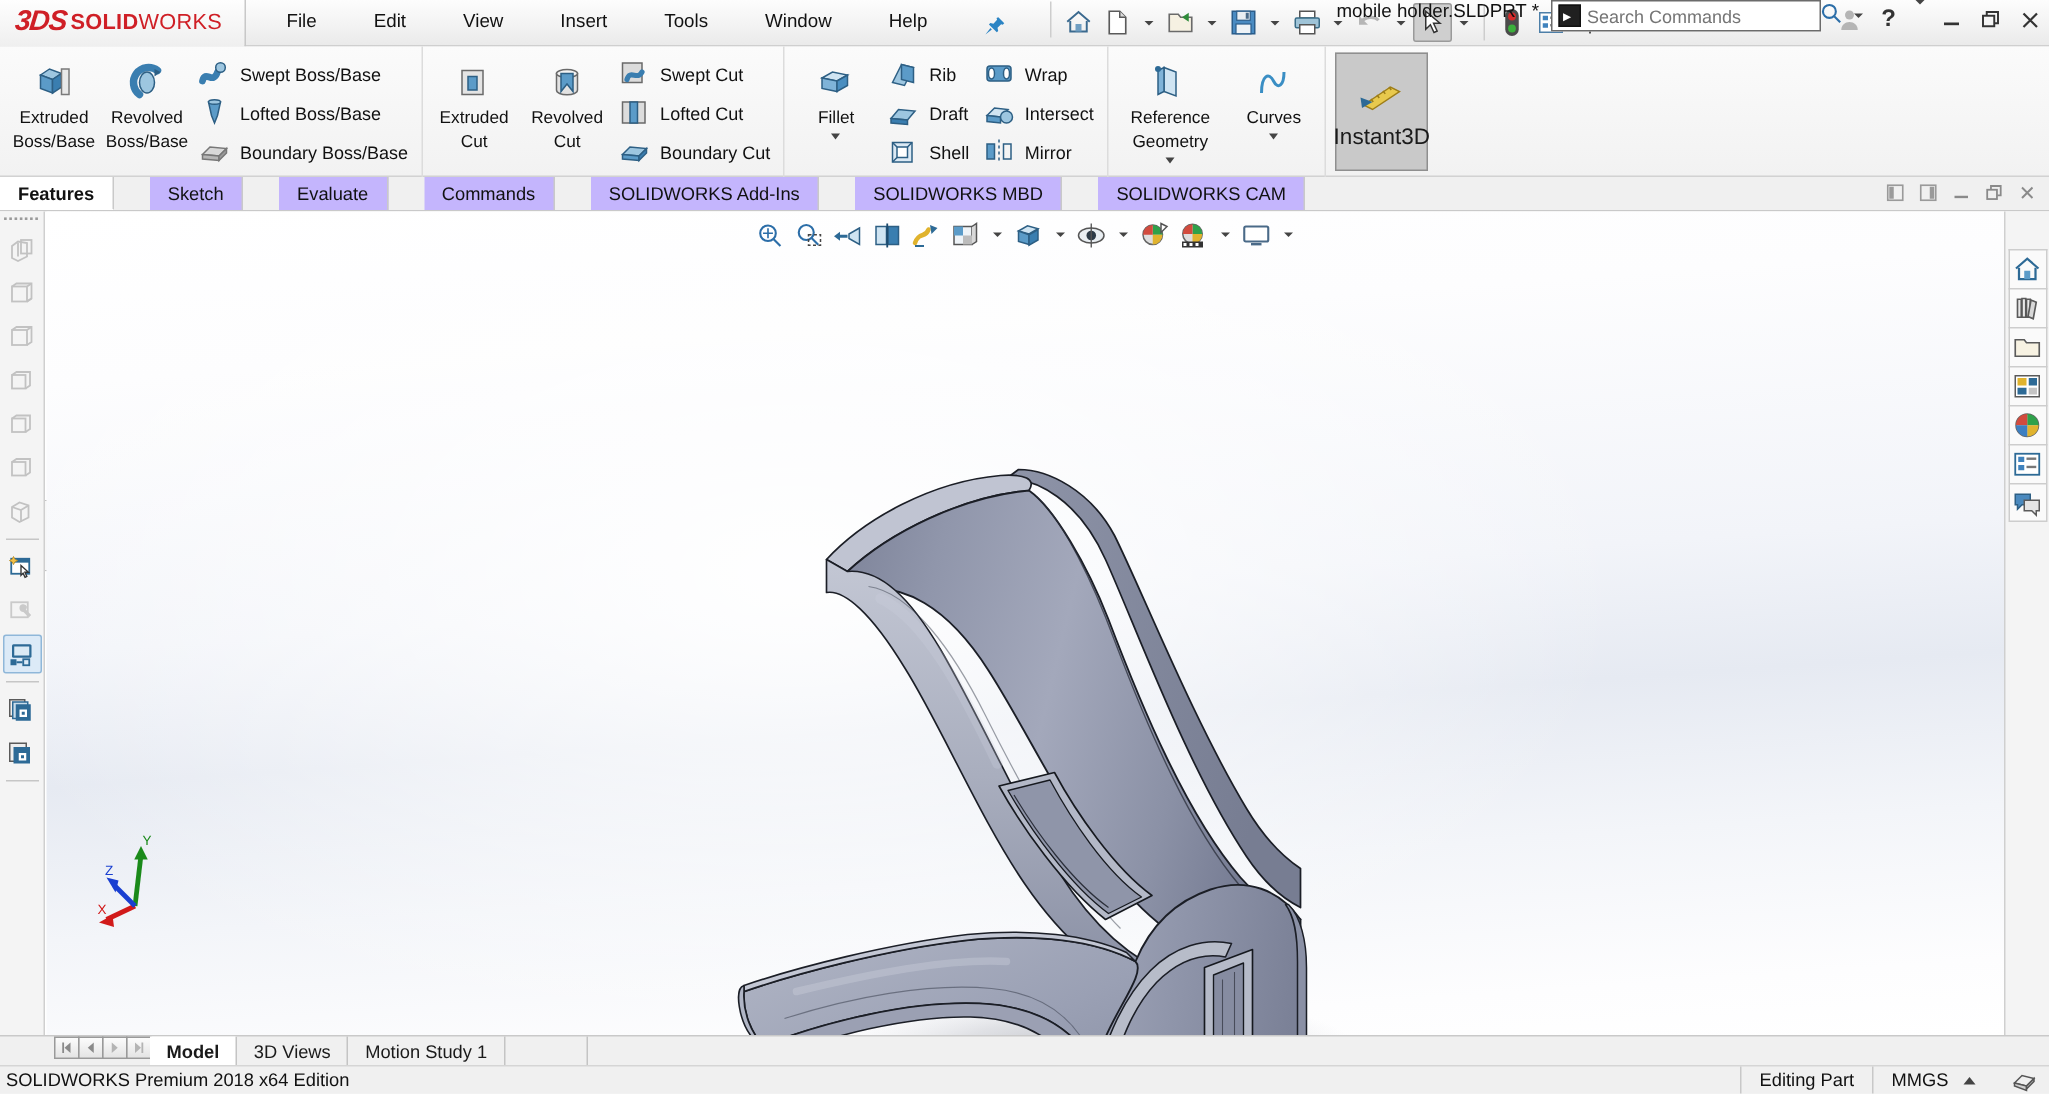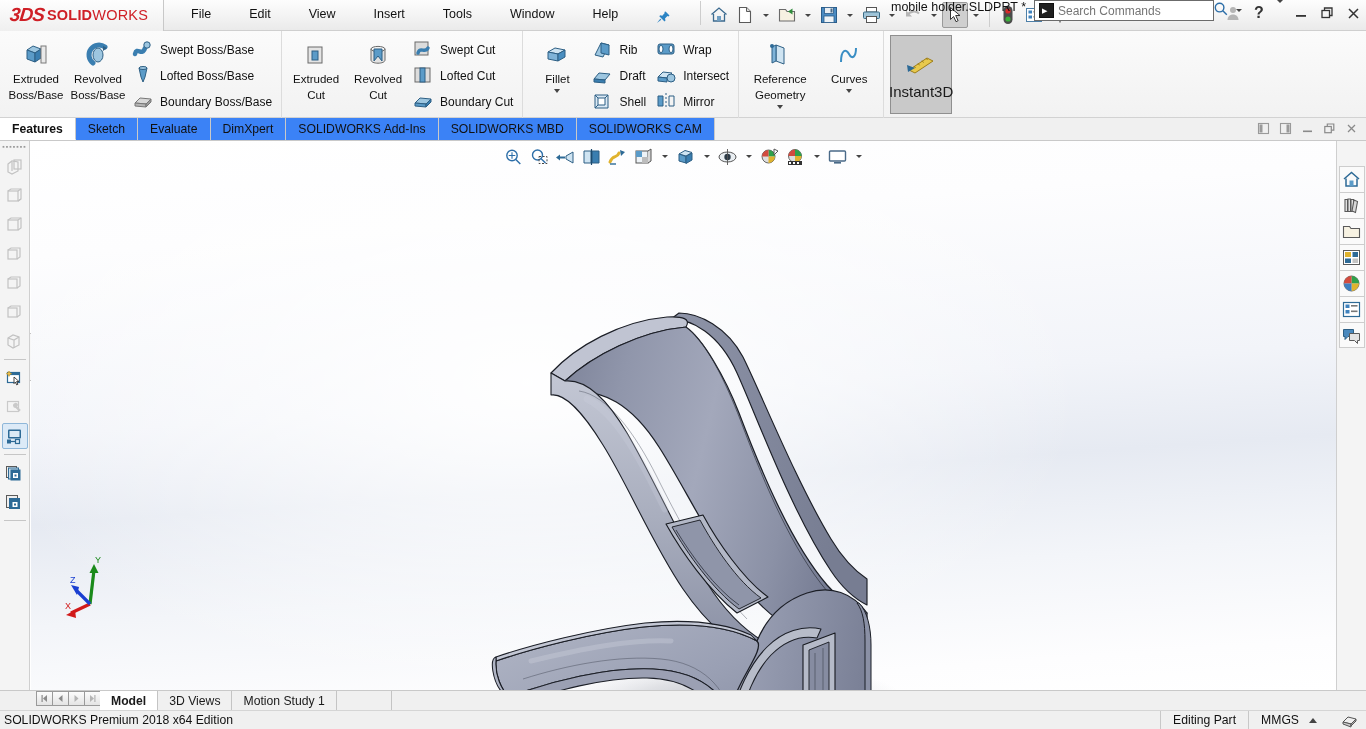--- a/index.html
+++ b/index.html
@@ -91,25 +91,25 @@
   .drop-row { width: 62px; display: flex; justify-content: center; margin-top: 2px; }
   .i3d-btn {
     width: 62px; height: 79px; background: #c9c9c9; border: 1px solid #8f8f8f;
     display:flex; flex-direction:column; align-items:center; justify-content:center; margin-top:2px;
   }
   .i3d-btn .lbl { font-size: 15px; margin-top: 4px; }
 
   
   .cmdtabs {
     position: absolute; top: 118px; left: 0; width: 1366px; height: 23px;
-    background: #f0f0f0; border-bottom: 1px solid #c9c9c9; display: flex; align-items: flex-end;
+    background: #f0f0f0; border-bottom: 1px solid #c9c9c9; display: flex; align-items: flex-end; gap: 24px;
   }
   .ctab {
     height: 22px; padding: 0 12px; display: flex; align-items: center; font-size: 12.2px;
-    border-right: 1px solid #c9c9c9; color: #111; cursor: default; background: #3b82f6;
+    border-right: 1px solid #c9c9c9; color: #111; cursor: default; background: #c4b5fd;
   }
   .ctab.sel { background: #fff; font-weight: bold; border-bottom: 1px solid #fff; }
   .cmdtabs-right { margin-left: auto; display: flex; align-items: center; height: 23px; padding-right: 4px; }
   .mini-btn { width: 22px; height: 20px; display:flex;align-items:center;justify-content:center; }
 
   
   .main { position: absolute; top: 141px; left: 0; width: 1366px; height: 549px; background: #fff; }
 
   
   .leftstrip {
@@ -578,21 +578,21 @@
         </div>
         <div class="lbl">Instant3D</div>
       </div>
     </div>
   </div>
 
   <div class="cmdtabs">
     <div class="ctab sel">Features</div>
     <div class="ctab">Sketch</div>
     <div class="ctab">Evaluate</div>
-    <div class="ctab">DimXpert</div>
+    <div class="ctab">Commands</div>
     <div class="ctab">SOLIDWORKS Add-Ins</div>
     <div class="ctab">SOLIDWORKS MBD</div>
     <div class="ctab">SOLIDWORKS CAM</div>
 
     <div class="cmdtabs-right">
       <div class="mini-btn">
         <svg width="13" height="13" viewBox="0 0 13 13">
             <g fill="none" stroke="#9a9a9a" stroke-width="1.1">
           <rect x="1.5" y="1.5" width="10" height="10"></rect>
             </g>

